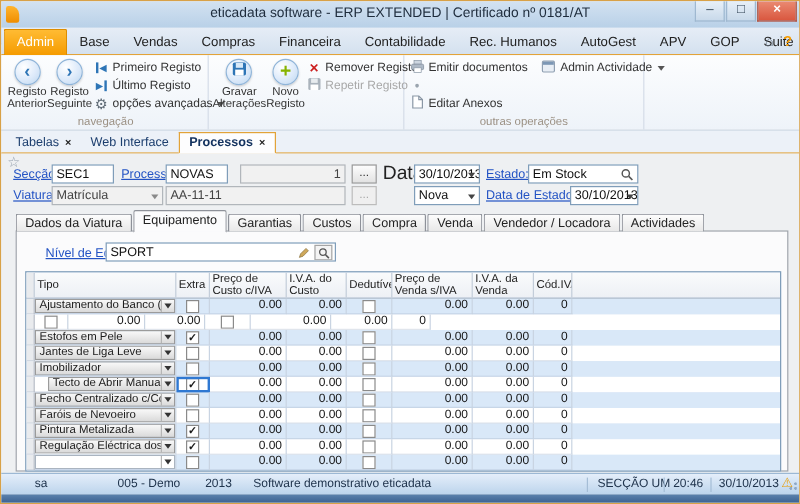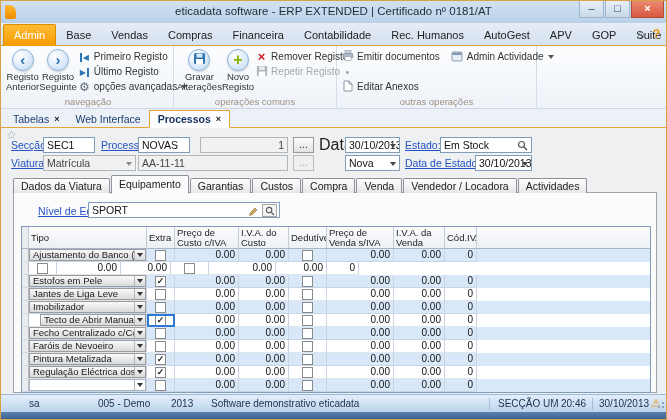--- a/index.html
+++ b/index.html
@@ -202,21 +202,20 @@
             <div class="srow disabled">
               <span class="ic"><svg width="12" height="12" viewBox="0 0 13 13">
                   <rect x="1" y="1" width="11" height="11" rx="1.5" fill="#aab3bc"></rect>
                   <rect x="3.5" y="1.5" width="6" height="4" fill="#e8ecef"></rect>
                   <rect x="3" y="7" width="7" height="5" fill="#fff"></rect>
                 </svg></span>
               <span class="slbl">Repetir Registo</span>
             </div>
           </div>
         </div>
-        <div class="rg-label">operações comuns</div>
       </div>
       <div class="rgroup" style="left: 336px; width: 200px;">
         <div class="rg-body">
           <div class="rg-col">
             <div class="srow">
               <span class="ic"><svg width="12" height="11" viewBox="0 0 12 11">
                   <rect x="3" y="0.5" width="6" height="3" fill="#cdd6e0" stroke="#8a97a5" stroke-width="0.6"></rect>
                   <rect x="1" y="3.5" width="10" height="4.5" rx="1" fill="#aeb9c6" stroke="#7d8a98" stroke-width="0.6"></rect>
                   <rect x="3" y="6.5" width="6" height="4" fill="#fff" stroke="#8a97a5" stroke-width="0.6"></rect>
                 </svg></span>

